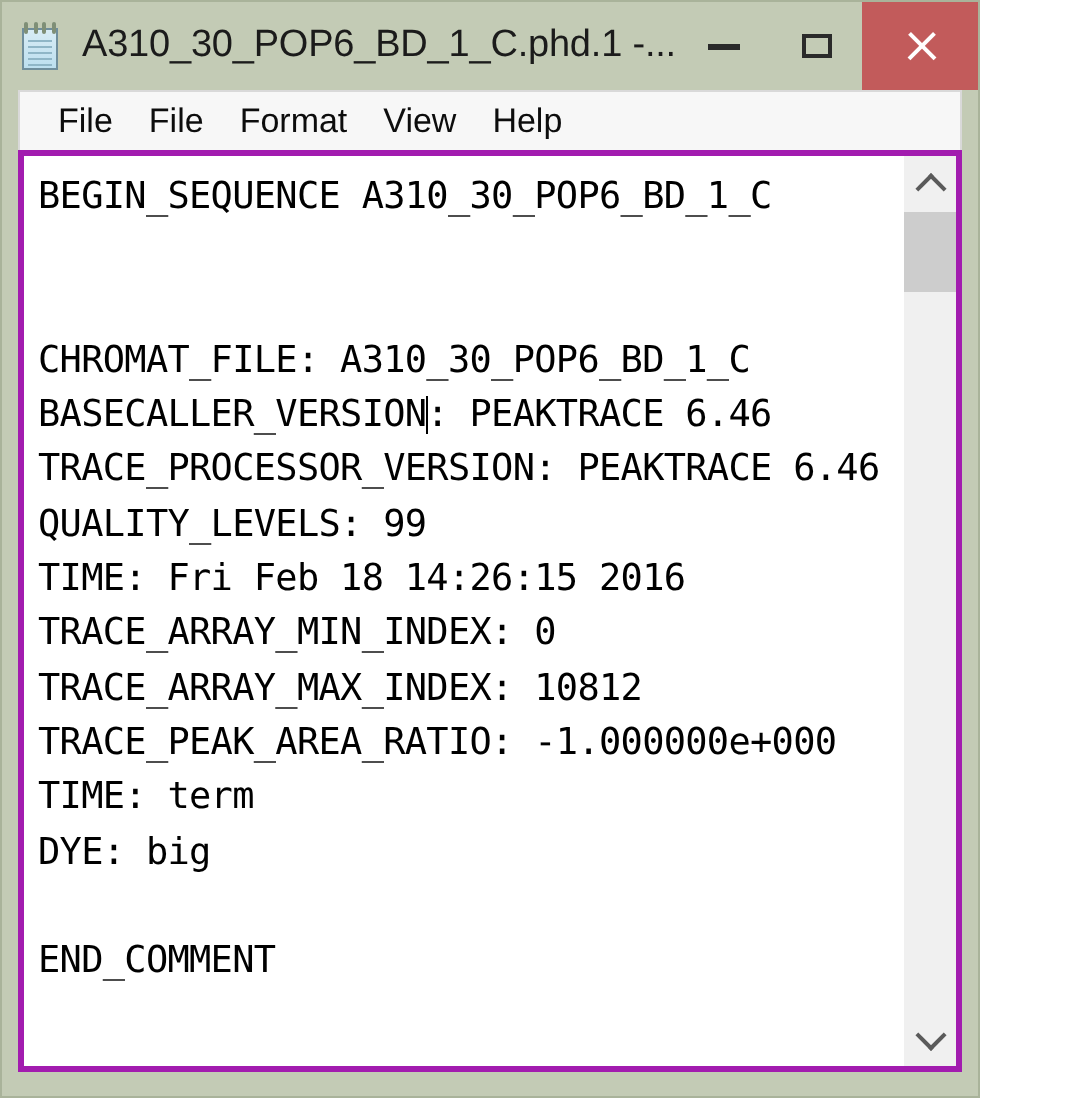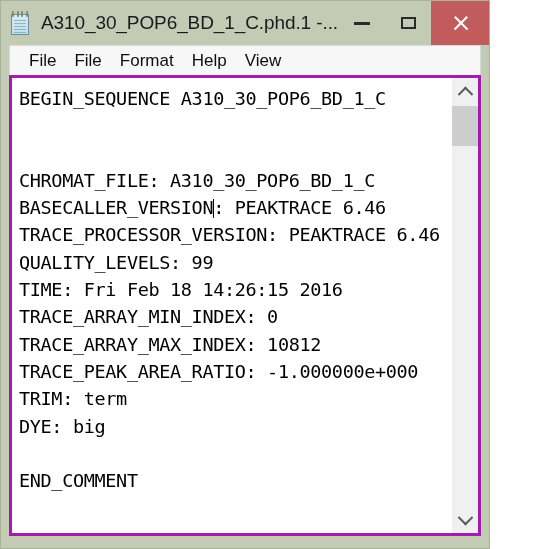--- a/index.html
+++ b/index.html
@@ -280,39 +280,39 @@
       <button class="winbtn close">
         <span class="close-glyph"></span>
       </button>
     </div>
   </div>
 
   <div class="menubar">
     <div class="menu-item">File</div>
     <div class="menu-item">File</div>
     <div class="menu-item">Format</div>
+    <div class="menu-item">View</div>
     <div class="menu-item">Help</div>
-    <div class="menu-item">View</div>
   </div>
 
   <div class="editor-wrap">
 
     <div class="text-pane" id="text-pane">
         <div class="codeline">BEGIN_SEQUENCE A310_30_POP6_BD_1_C</div>
         <div class="codeline"></div>
         <div class="codeline"></div>
         <div class="codeline">CHROMAT_FILE: A310_30_POP6_BD_1_C</div>
         <div class="codeline">BASECALLER_VERSION<span class="caret"></span>: PEAKTRACE 6.46</div>
         <div class="codeline">TRACE_PROCESSOR_VERSION: PEAKTRACE 6.46</div>
         <div class="codeline">QUALITY_LEVELS: 99</div>
         <div class="codeline">TIME: Fri Feb 18 14:26:15 2016</div>
         <div class="codeline">TRACE_ARRAY_MIN_INDEX: 0</div>
         <div class="codeline">TRACE_ARRAY_MAX_INDEX: 10812</div>
         <div class="codeline">TRACE_PEAK_AREA_RATIO: -1.000000e+000</div>
-        <div class="codeline">TRIM: term</div>
+        <div class="codeline">TIME: term</div>
         <div class="codeline">DYE: big</div>
         <div class="codeline"></div>
         <div class="codeline">END_COMMENT</div>
       </div>
 
     <div class="scrollbar">
       <div class="sb-arrow up">
         <span class="chev"></span>
       </div>
       <div class="sb-thumb" id="sb-thumb" style="top: 28px; height: 40px;"></div>

